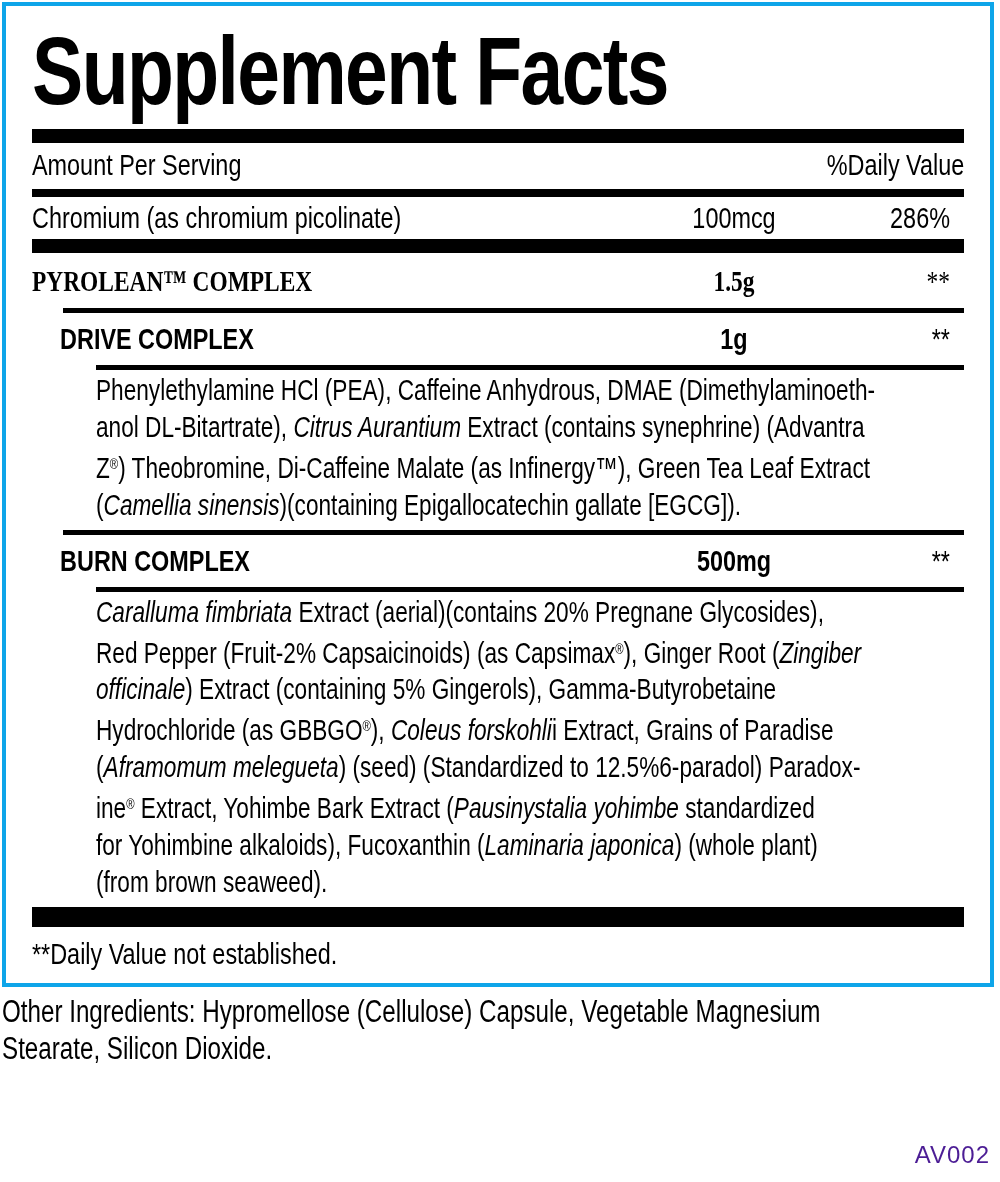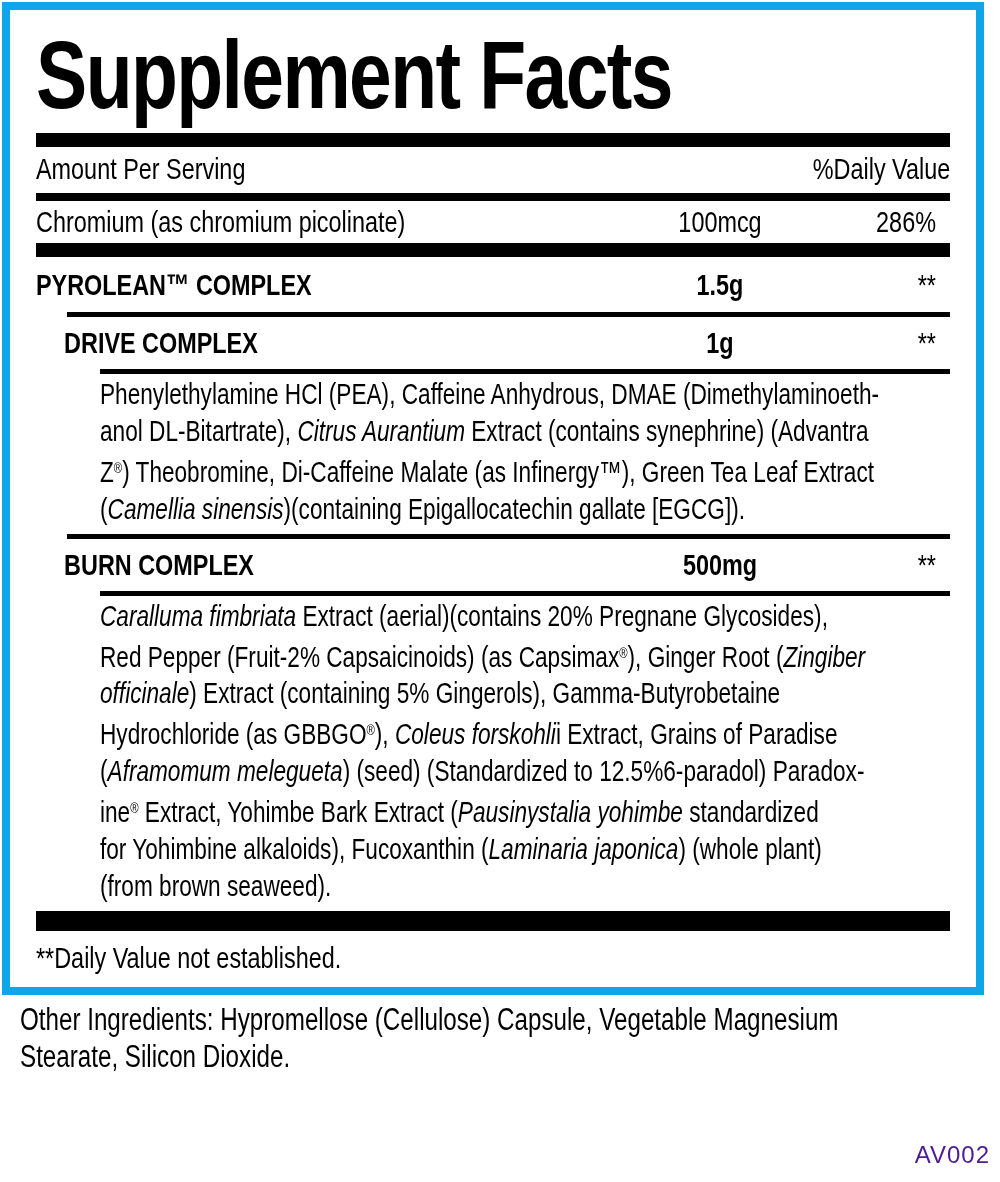--- a/index.html
+++ b/index.html
@@ -3,22 +3,22 @@
 <meta charset="utf-8">
 <style>
   html,body{margin:0;padding:0;}
   body{
     width:1000px;height:1182px;
     background:#ffffff;color:#000000;
     font-family:"Liberation Sans", sans-serif;
     position:relative;overflow:hidden;
   }
   .panel{
-    margin:2px 16px 0 2px;
-    border:8px solid #0ea5e9;
+    margin:2px 6px 0 2px;
+    border:4px solid #0ea5e9;
     padding:20px 26px 12px 26px;
     background:#fff;
   }
   
   .cx {transform:scaleX(0.78);transform-origin:0 50%;white-space:nowrap;}
   .cxc{transform:scaleX(0.78);transform-origin:50% 50%;white-space:nowrap;}
   .cxr{transform:scaleX(0.78);transform-origin:100% 50%;white-space:nowrap;}
 
   .title{
     font-size:96px;font-weight:bold;letter-spacing:-2px;
@@ -33,37 +33,37 @@
   .bar-xl{height:20px;}
   .bar1{margin-top:13px;}
 
   .row{display:flex;align-items:flex-end;font-size:30px;line-height:34px;}
   .row .name{flex:1;}
   .row .amt{width:160px;text-align:center;}
   .row .dv{width:150px;text-align:right;padding-right:18px;box-sizing:border-box;}
   .hdr-row{padding:5px 0 7px 0;}
   .hdr-row .right{margin-left:auto;}
   .chromium-row{padding:4px 0;}
-  .pyro-row{padding:11px 0 10px 0;}
+  .pyro-row{padding:11px 0 10px 0;font-family:Liberation Serif, serif;}
   .sub-row{padding:9px 0;}
   .bold{font-weight:bold;}
   .ind1{padding-left:36px;}
 
   .sep{height:5px;background:#000;}
   .sep-l1{margin-left:31px;}
   .sep-l2{margin-left:64px;}
 
   .para{margin-left:64px;font-size:29px;line-height:37px;padding:2px 0 6px 0;}
   .para .rich-line{transform:scaleX(0.78);transform-origin:0 50%;white-space:nowrap;}
   .i{font-style:italic;}
   .sup{font-size:0.5em;vertical-align:0.6em;}
 
   .footnote{padding-top:10px;font-size:30px;line-height:34px;}
 
-  .footer{margin-top:6px;padding-left:20px;font-size:31px;line-height:37px;}
+  .footer{margin-top:6px;padding-left:2px;font-size:31px;line-height:37px;}
   .code{
     position:absolute;right:10px;top:1141px;
     color:#4c1d95;font-size:24px;letter-spacing:1px;
   }
 </style>
 </head>
 <body>
 
 <div class="panel">
 

